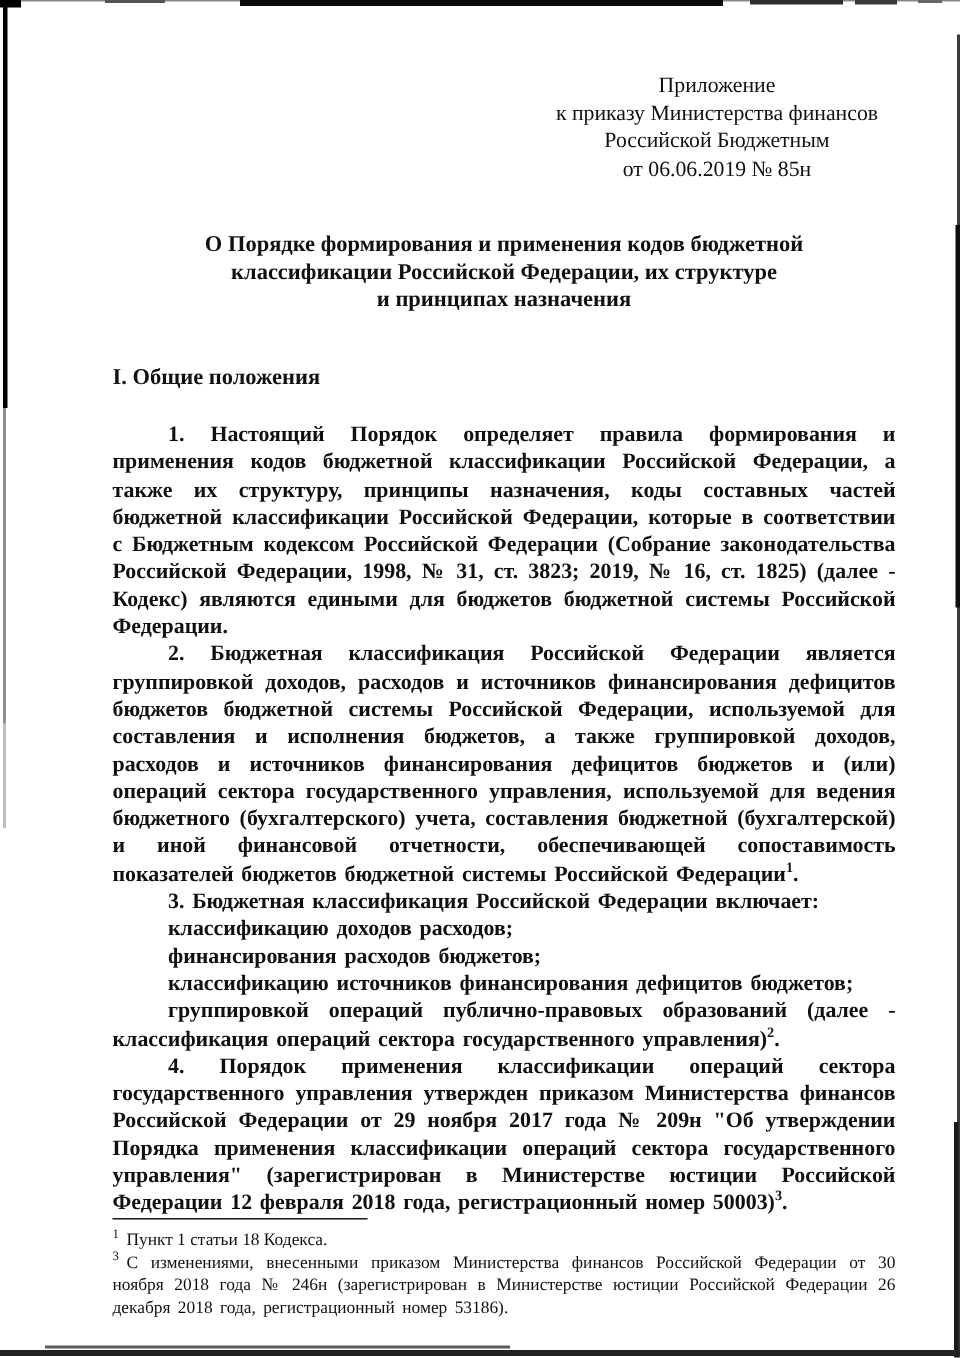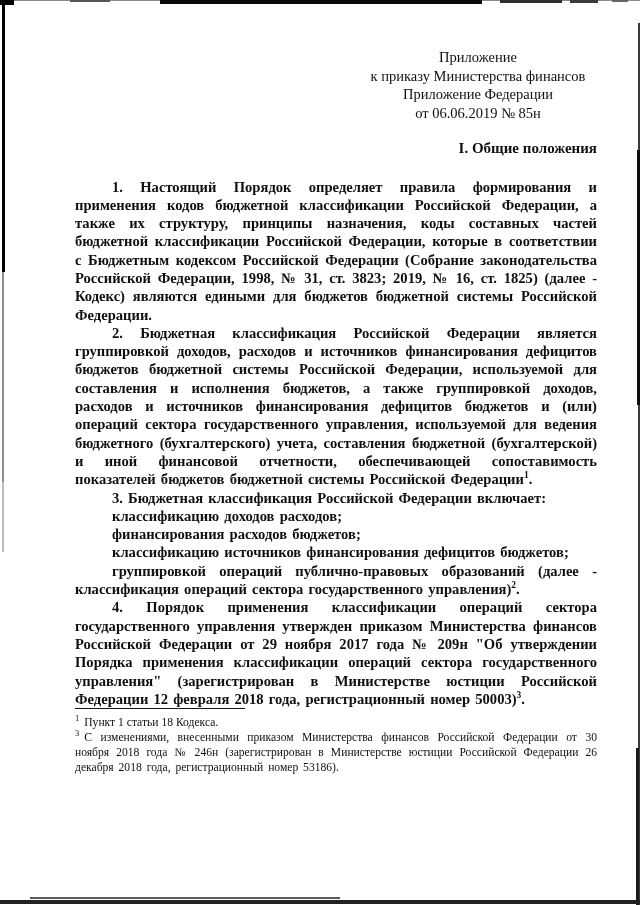--- a/index.html
+++ b/index.html
@@ -26,23 +26,23 @@
 
   .doc-title {
     margin-top:32px;
     font-weight:bold;
     text-align:center;
     font-size:15px;
     line-height:18.5px;
   }
 
   .section-heading {
-    margin-top:17px;
+    margin-top:33px;
     font-weight:bold;
-    text-align:right;
+    text-align:left;
     font-size:15px;
     line-height:18.5px;
   }
 
   .body-text {
     margin-top:20px;
     font-size:14.6px;
     line-height:18.3px;
     text-align:justify;
     font-weight:bold;
@@ -109,24 +109,29 @@
   <div class="artifact a-right-dark"></div>
   <div class="artifact a-right-bottom"></div>
   <div class="artifact a-bottom-main"></div>
   <div class="artifact a-bottom-thin"></div>
 
   <div class="content">
 
     <div class="appendix">
       <div>Приложение</div>
       <div>к приказу Министерства финансов</div>
-      <div>Приложение Федерации</div>
+      <div>Российской Бюджетным</div>
       <div>от 06.06.2019 № 85н</div>
     </div>
 
+    <div class="doc-title">
+      <div>О Порядке формирования и применения кодов бюджетной</div>
+      <div>классификации Российской Федерации, их структуре</div>
+      <div>и принципах назначения</div>
+    </div>
 
     <div class="section-heading">I. Общие положения</div>
 
     <div class="body-text">
       <p><span>1. Настоящий Порядок определяет правила формирования и применения кодов бюджетной классификации Российской Федерации, а также их структуру, принципы назначения, коды составных частей бюджетной классификации Российской Федерации, которые в соответствии с Бюджетным кодексом Российской Федерации (Собрание законодательства Российской Федерации, 1998, № 31, ст. 3823; 2019, № 16, ст. 1825) (далее - Кодекс) являются едиными для бюджетов бюджетной системы Российской Федерации.</span></p>
       <p><span>2. Бюджетная классификация Российской Федерации является группировкой доходов, расходов и источников финансирования дефицитов бюджетов бюджетной системы Российской Федерации, используемой для составления и исполнения бюджетов, а также группировкой доходов, расходов и источников финансирования дефицитов бюджетов и (или) операций сектора государственного управления, используемой для ведения бюджетного (бухгалтерского) учета, составления бюджетной (бухгалтерской) и иной финансовой отчетности, обеспечивающей сопоставимость показателей бюджетов бюджетной системы Российской Федерации</span><sup class="ref">1</sup><span>.</span></p>
       <p><span>3. Бюджетная классификация Российской Федерации включает:</span></p>
       <p><span>классификацию доходов расходов;</span></p>
       <p><span>финансирования расходов бюджетов;</span></p>
       <p><span>классификацию источников финансирования дефицитов бюджетов;</span></p>

